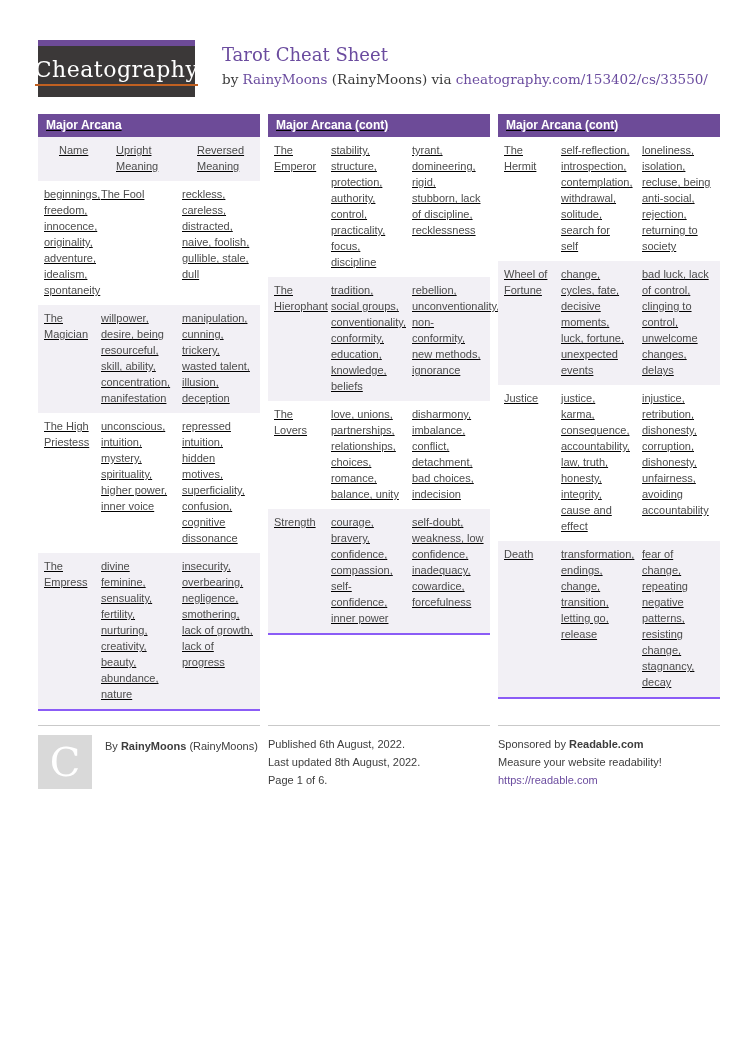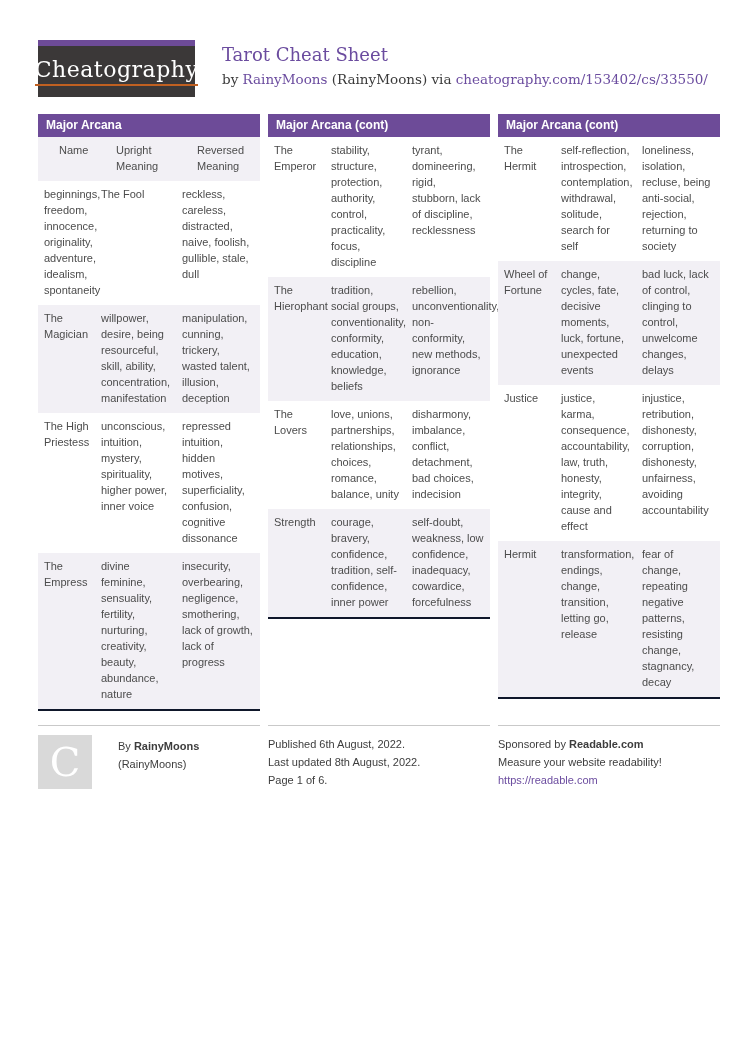--- a/index.html
+++ b/index.html
@@ -24,21 +24,21 @@
     border-bottom:2px solid #c06021;
     padding-bottom:2px;
   }
   .title-block { margin-left:27px; padding-top:4px; font-family:"DejaVu Serif", serif; }
   .title { color:#6b4c9f; font-size:18px; line-height:22px; }
   .byline { font-size:13.5px; color:#3a3a3a; margin-top:4px; line-height:18px; }
   .plink { color:#6b4c9f; text-decoration:none; cursor:pointer; }
 
   
   .main { display:flex; gap:8px; padding:0 30px 0 38px; margin-top:17px; align-items:flex-start; }
-  .card { width:222px; border-bottom:2px solid #0f172a; }
+  .card { width:222px; border-bottom:2px solid #8b5cf6;text-decoration:underline; }
   .card-header {
     background:#6d4b98; color:#ffffff;
     font-size:12px; font-weight:bold;
     padding:4px 8px 5px 8px; line-height:14px;
   }
   .thead-row, .row {
     display:grid;
     grid-template-columns:57px 81px 84px;
     font-size:11px; line-height:16px; color:#4c4c4c;
   }
@@ -54,21 +54,21 @@
     padding-top:9px;
     font-size:11px; color:#3d3d3d; line-height:18px;
   }
   .author-row { display:flex; }
   .avatar {
     width:54px; height:54px; background:#d9d9d9;
     display:flex; align-items:center; justify-content:center;
     font-family:"DejaVu Serif", serif; font-size:40px; color:#ffffff;
     flex:0 0 auto;
   }
-  .author-text { margin-left:26px; padding-top:2px; }
+  .author-text { margin-left:13px; padding-top:2px; }
   .bold { font-weight:bold; }
   .profile-link { display:inline-block; margin-top:32px; }
   .sponsor-link { display:inline-block; }
 </style>
 </head>
 <body>
 
 <div class="page">
 
   <div class="header">
@@ -133,21 +133,21 @@
             <div class="cell">tradition, social groups, conventionality, conformity, education, knowledge, beliefs</div>
             <div class="cell">rebellion, unconventionality, non-conformity, new methods, ignorance</div>
           </div>
           <div class="row">
             <div class="cell">The Lovers</div>
             <div class="cell">love, unions, partnerships, relationships, choices, romance, balance, unity</div>
             <div class="cell">disharmony, imbalance, conflict, detachment, bad choices, indecision</div>
           </div>
           <div class="row">
             <div class="cell">Strength</div>
-            <div class="cell">courage, bravery, confidence, tradition, self-confidence, inner power</div>
+            <div class="cell">courage, bravery, confidence, compassion, self-confidence, inner power</div>
             <div class="cell">self-doubt, weakness, low confidence, inadequacy, cowardice, forcefulness</div>
           </div>
         </div>
     </div>
 
     <div class="card">
       <div class="card-header">Major Arcana (cont)</div>
       <div class="rows">
           <div class="row">
             <div class="cell">The Hermit</div>
@@ -158,21 +158,21 @@
             <div class="cell">Wheel of Fortune</div>
             <div class="cell">change, cycles, fate, decisive moments, luck, fortune, unexpected events</div>
             <div class="cell">bad luck, lack of control, clinging to control, unwelcome changes, delays</div>
           </div>
           <div class="row">
             <div class="cell">Justice</div>
             <div class="cell">justice, karma, consequence, accountability, law, truth, honesty, integrity, cause and effect</div>
             <div class="cell">injustice, retribution, dishonesty, corruption, dishonesty, unfairness, avoiding accountability</div>
           </div>
           <div class="row">
-            <div class="cell">Hermit</div>
+            <div class="cell">Death</div>
             <div class="cell">transformation, endings, change, transition, letting go, release</div>
             <div class="cell">fear of change, repeating negative patterns, resisting change, stagnancy, decay</div>
           </div>
         </div>
     </div>
 
   </div>
 
   <div class="footer">
 

